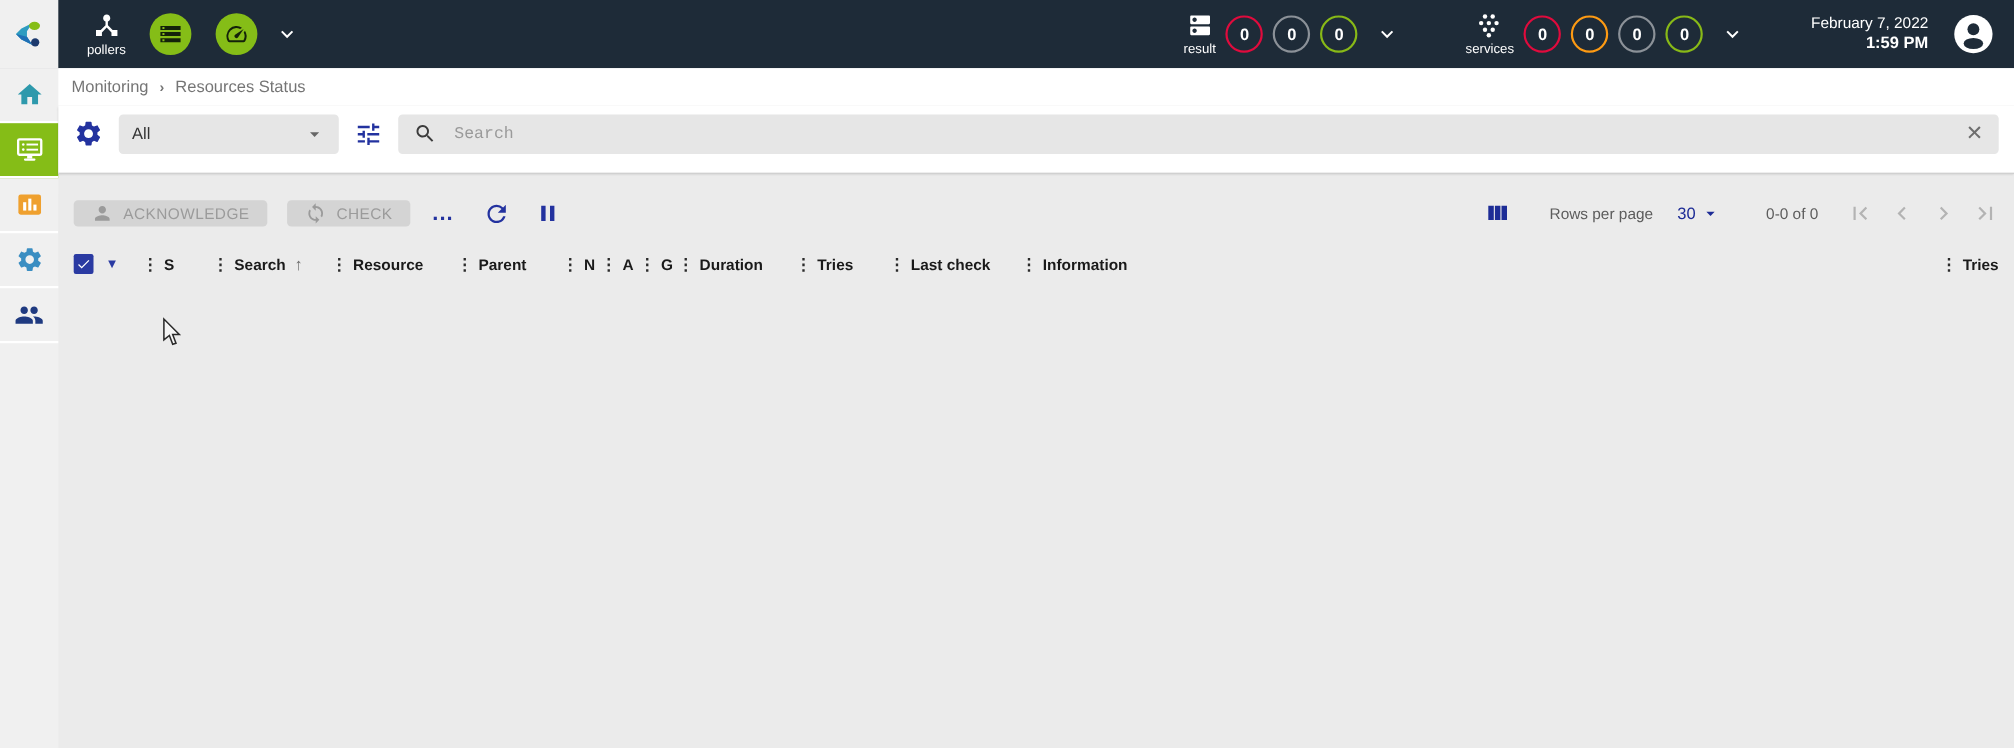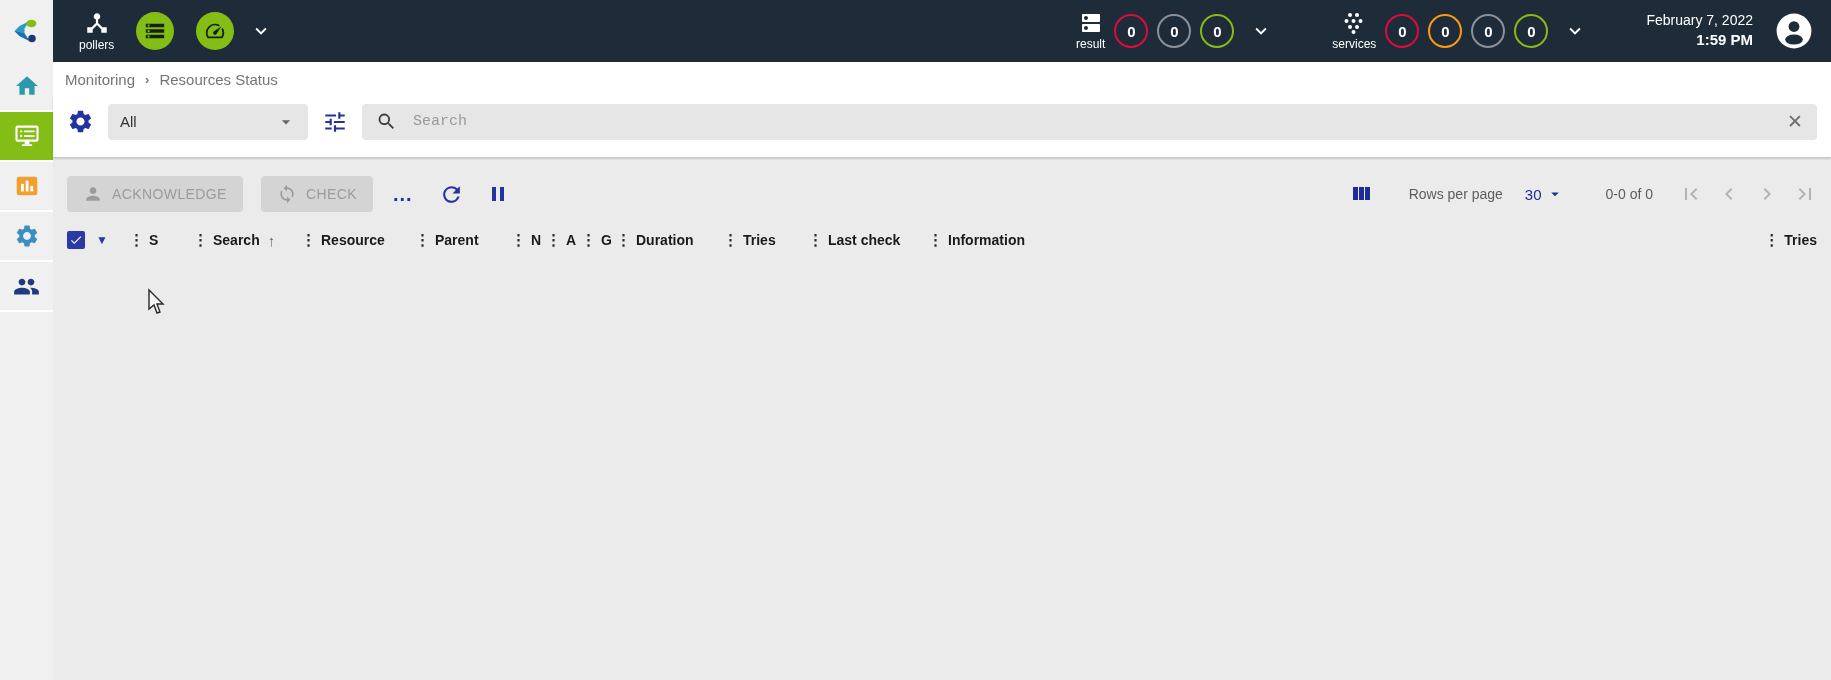--- a/index.html
+++ b/index.html
@@ -38,21 +38,21 @@
                 justify-content:space-between; padding:0 12px; font-size:15px; color:#333; cursor:pointer; }
   .search-box { flex:1; height:36px; background:#e6e6e6; border-radius:4px; display:flex; align-items:center; padding:0 14px; gap:16px; }
   .search-box input { flex:1; border:none; background:transparent; outline:none; font-size:15px; color:#333;
                       font-family:Liberation Mono, monospace; }
   .search-box input::placeholder { color:#9a9a9a; }
   .clear-x { color:#6e6e6e; font-size:19px; cursor:pointer; line-height:1; }
 
   .content { background:#ebebeb; padding:0 14px; }
 
   .action-row { display:flex; align-items:center; height:36px; margin-top:18px; }
-  .act-btn { height:36px; background:#d4d4d4; color:#9b9b9b; border:none; border-radius:4px; padding:0 16px;
+  .act-btn { height:24px; background:#d4d4d4; color:#9b9b9b; border:none; border-radius:4px; padding:0 16px;
              font-size:14px; letter-spacing:.4px; display:flex; align-items:center; gap:9px; margin-right:18px;
              font-family:"Liberation Sans", sans-serif; cursor:default; }
   .more-dots { color:#23329f; font-size:20px; font-weight:bold; letter-spacing:1px; margin-left:2px; cursor:pointer; line-height:0.5; }
   .icon-btn { margin-left:26px; cursor:pointer; display:flex; align-items:center; }
   .pag { display:flex; align-items:center; color:#5c5c5c; font-size:14px; }
   .rpp-value { color:#1d2c96; font-size:15px; display:flex; align-items:center; gap:4px; margin-left:22px; cursor:pointer; }
   .pag-icons { display:flex; align-items:center; gap:14px; margin-left:26px; }
   .pag-icons > span { cursor:pointer; display:flex; }
 
   .thead { display:flex; align-items:center; height:32px; margin-top:12px; font-size:14px; font-weight:bold; color:#1a1a1a; }

